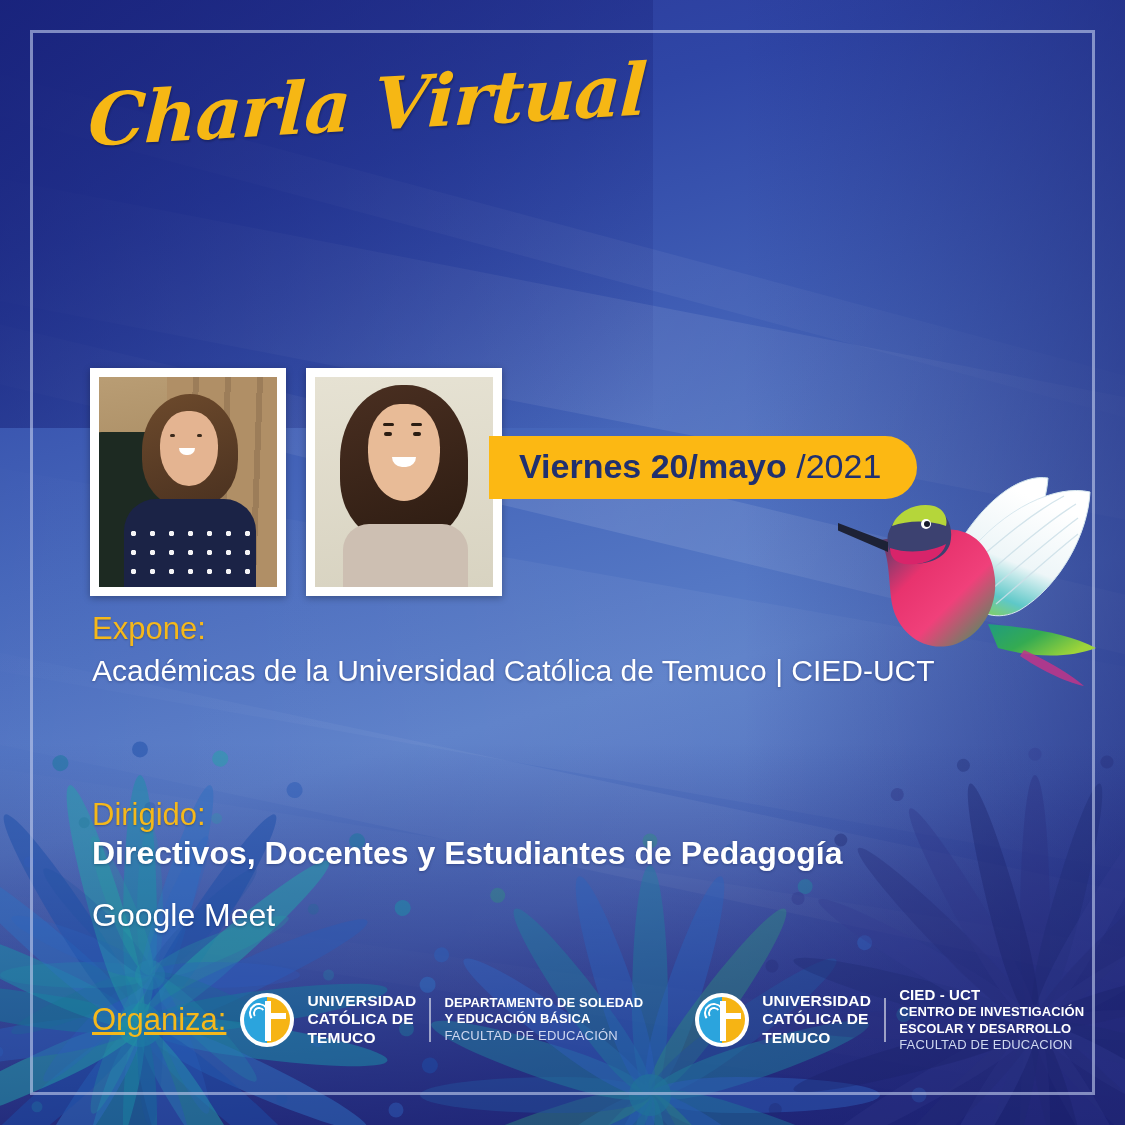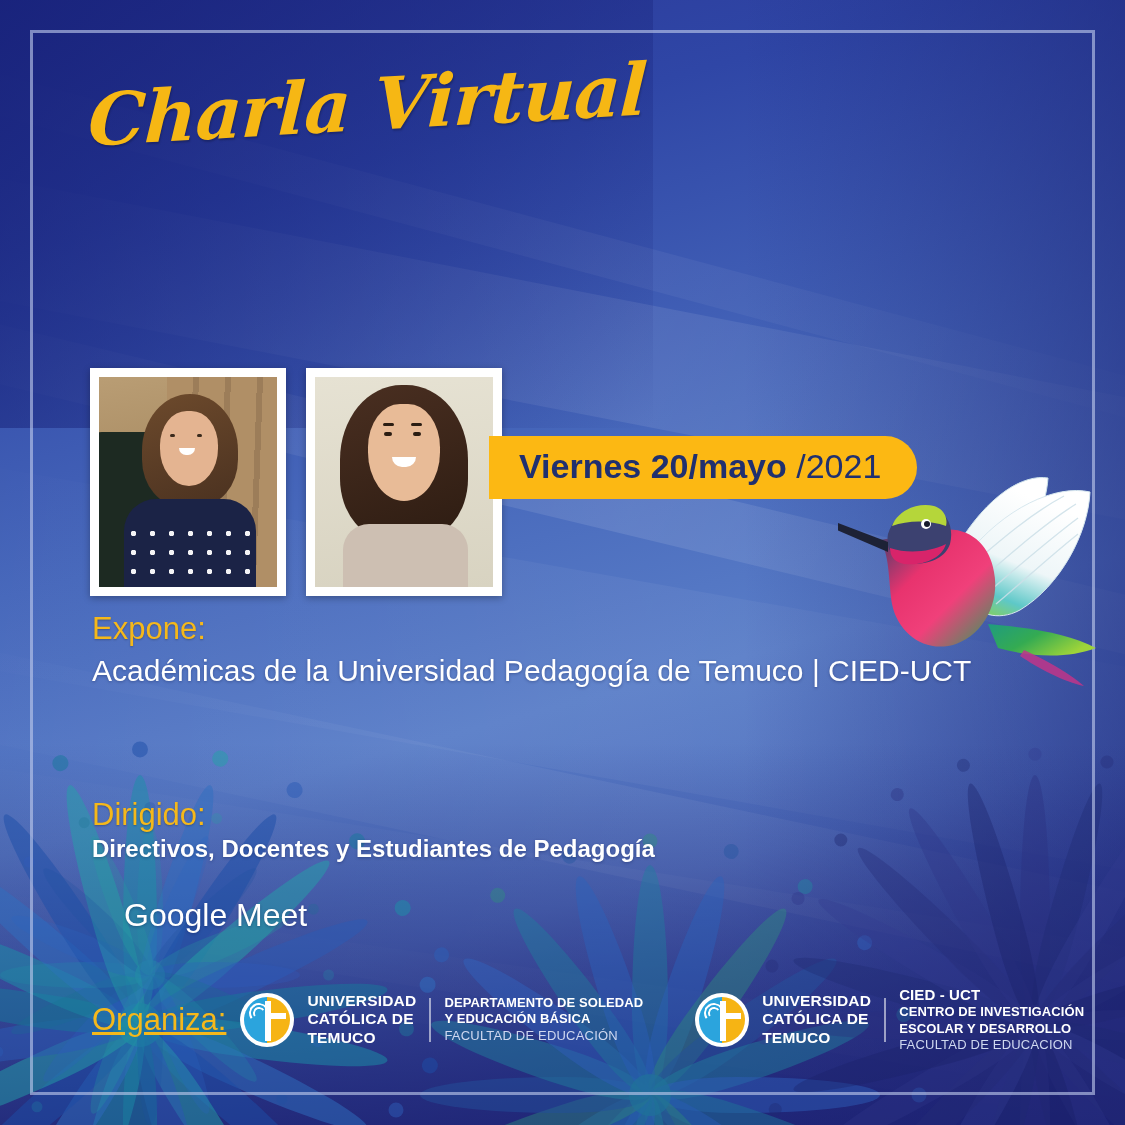--- a/index.html
+++ b/index.html
@@ -169,25 +169,25 @@
   .speakers {
     color:#ffffff; font-weight:700; font-size:34px; line-height:1.14;
     letter-spacing:-.2px; margin-top:2px;
     text-shadow:0 1px 3px rgba(10,20,70,.35);
   }
   .affil {
     color:#ffffff; font-weight:400; font-size:30px; line-height:1.22; margin-top:6px;
     text-shadow:0 1px 3px rgba(10,20,70,.35);
   }
   .block2 { position:absolute; left:92px; top:798px; }
-  .audience { color:#fff; font-weight:700; font-size:24px; margin-top:2px;
+  .audience { color:#fff; font-weight:700; font-size:32px; margin-top:2px;
     text-shadow:0 1px 3px rgba(10,20,70,.35); }
   .block3 { position:absolute; left:92px; top:895px; }
   .platform { color:#fff; font-weight:400; font-size:32px; margin-top:2px;
-    text-shadow:0 1px 3px rgba(10,20,70,.35);margin-left:32px; }
+    text-shadow:0 1px 3px rgba(10,20,70,.35); }
 
   
   .org-row { position:absolute; left:92px; top:985px; display:flex; align-items:center; gap:14px; }
   .org-label { color:#f5b81b; font-size:31px;text-decoration:underline; }
   .logo-group { display:flex; align-items:center; gap:13px; }
   .uct-logo { width:54px; height:54px; position:relative; flex:0 0 auto; }
   .uct-logo .ring { position:absolute; inset:0; border-radius:50%; background:#ffffff; }
   .uct-logo .half-l { position:absolute; left:4px; top:4px; width:23px; height:46px;
     background:#2ba4dd; border-radius:23px 0 0 23px; }
   .uct-logo .half-r { position:absolute; left:27px; top:4px; width:23px; height:46px;
@@ -440,21 +440,21 @@
         <path d="M52 96 C70 102 92 100 108 92 C104 106 86 114 66 112 C56 110 52 104 52 96 Z" fill="#d8246a"></path>
 
         <path d="M50 90 L-8 68 L-6 76 L50 100 Z" fill="#1d2236"></path>
         <circle cx="88" cy="72" r="5" fill="#fff"></circle>
           <circle cx="89" cy="72" r="3" fill="#161a2c"></circle>
       </svg>
     </div>
 
     <div class="info">
       <div class="label-y">Expone:</div>
-      <div class="affil">Académicas de la Universidad Pedagogía de Temuco | CIED-UCT</div>
+      <div class="affil">Académicas de la Universidad Católica de Temuco | CIED-UCT</div>
     </div>
 
     <div class="block2">
       <div class="label-y">Dirigido:</div>
       <div class="audience">Directivos, Docentes y Estudiantes de Pedagogía</div>
     </div>
 
     <div class="block3">
       <div class="platform">Google Meet</div>
     </div>

